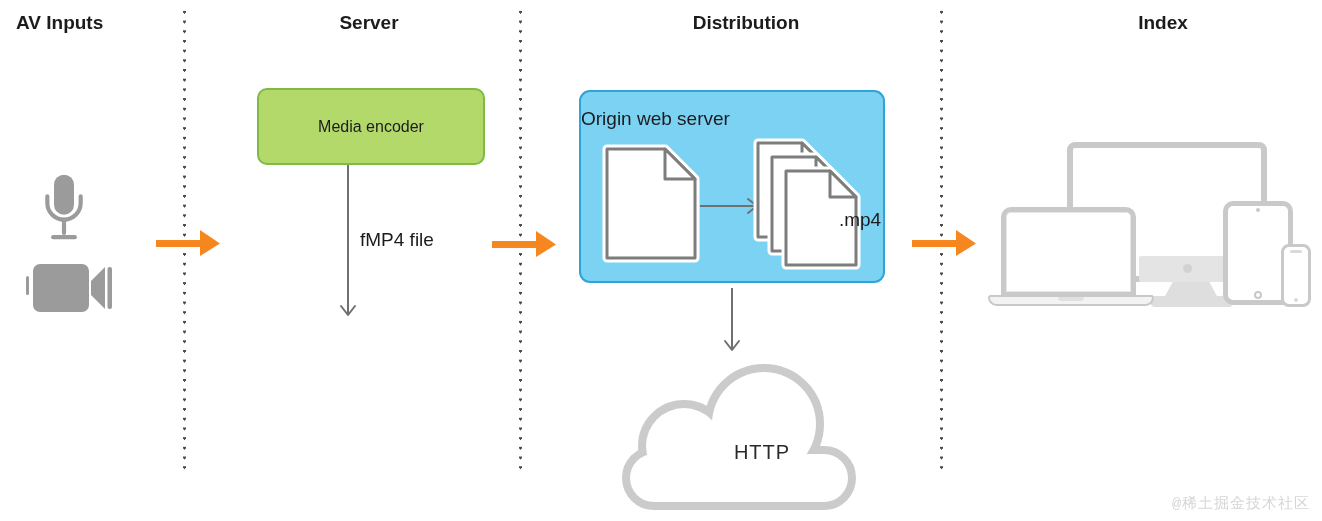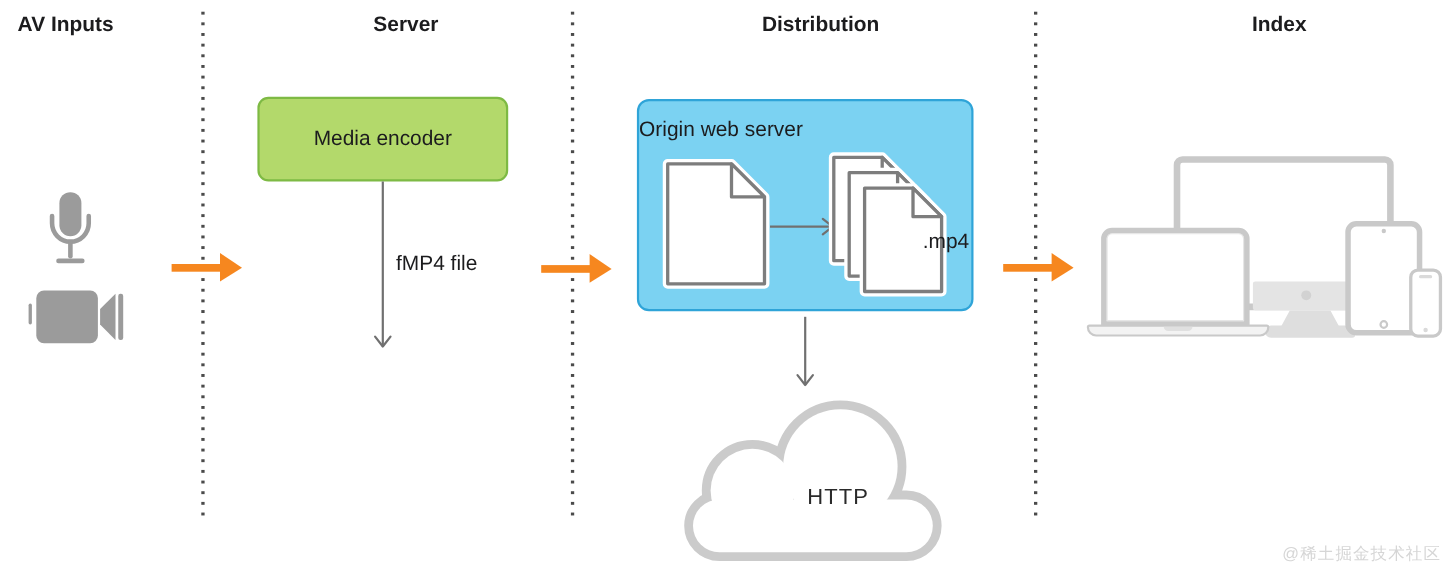--- a/index.html
+++ b/index.html
@@ -7,22 +7,22 @@
           font-family:"Liberation Sans", sans-serif;}
 
   .hdr{position:absolute;top:12px;font-size:19px;font-weight:600;color:var(--text-dark);white-space:nowrap;}
   .hdr.centered{transform:translateX(-50%);}
 
   .dots{position:absolute;top:8px;width:3px;height:462px;background-repeat:repeat-y;
         background-image:radial-gradient(circle 1.5px at 1.5px 4px, var(--dot-gray) 97%, transparent 100%);
         background-size:3px 9.7px;}
 
   .node{position:absolute;display:flex;align-items:center;justify-content:center;
-        font-size:19px;color:var(--text-dark);background:var(--green-fill);
-        border:2px solid var(--green-border);border-radius:10px;box-sizing:border-box;}
+        font-size:16px;color:var(--text-dark);background:var(--green-fill);
+        border:2px solid var(--green-border);border-radius:10px;box-sizing:border-box;margin-left:23px;}
 
   .bluebox{position:absolute;left:579px;top:90px;width:306px;height:193px;box-sizing:border-box;
            background:var(--blue-fill);border:2px solid var(--blue-border);border-radius:11px;}
   .bluebox .title{position:absolute;left:0;right:0;top:16px;text-align:left;
                   font-size:19px;color:var(--text-dark);}
 
   .edge-label{position:absolute;font-size:19px;color:var(--text-dark);white-space:nowrap;}
   .doc-label{position:absolute;font-size:19px;color:var(--text-dark);text-align:center;
              line-height:1.32;white-space:pre-line;}
 
@@ -59,21 +59,21 @@
             border-radius:50%;background:var(--device-gray);}
   .ipad-home{position:absolute;left:50%;bottom:1px;transform:translateX(-50%);width:8px;height:8px;
              border:2px solid var(--device-gray);border-radius:50%;box-sizing:border-box;}
   .iphone{left:1281px;top:244px;width:30px;height:63px;border-width:3px;border-radius:8px;z-index:5;}
   .iphone-bar{position:absolute;left:50%;top:3px;transform:translateX(-50%);width:12px;height:3px;
               background:#dadada;border-radius:2px;}
   .iphone-dot{position:absolute;left:50%;bottom:2px;transform:translateX(-50%);width:4px;height:4px;
               background:#dadada;border-radius:50%;}
 
   .watermark{position:absolute;right:12px;bottom:8px;font-size:15px;color:var(--watermark-gray);
-             letter-spacing:1px;}
+             letter-spacing:1px;font-family:Liberation Mono, monospace;}
 </style>
 </head>
 <body>
 
 <div id="canvas">
 
   <div class="hdr" style="left:16px">AV Inputs</div>
   <div class="hdr centered" style="left:369px">Server</div>
   <div class="hdr centered" style="left:746px">Distribution</div>
   <div class="hdr centered" style="left:1163px">Index</div>

